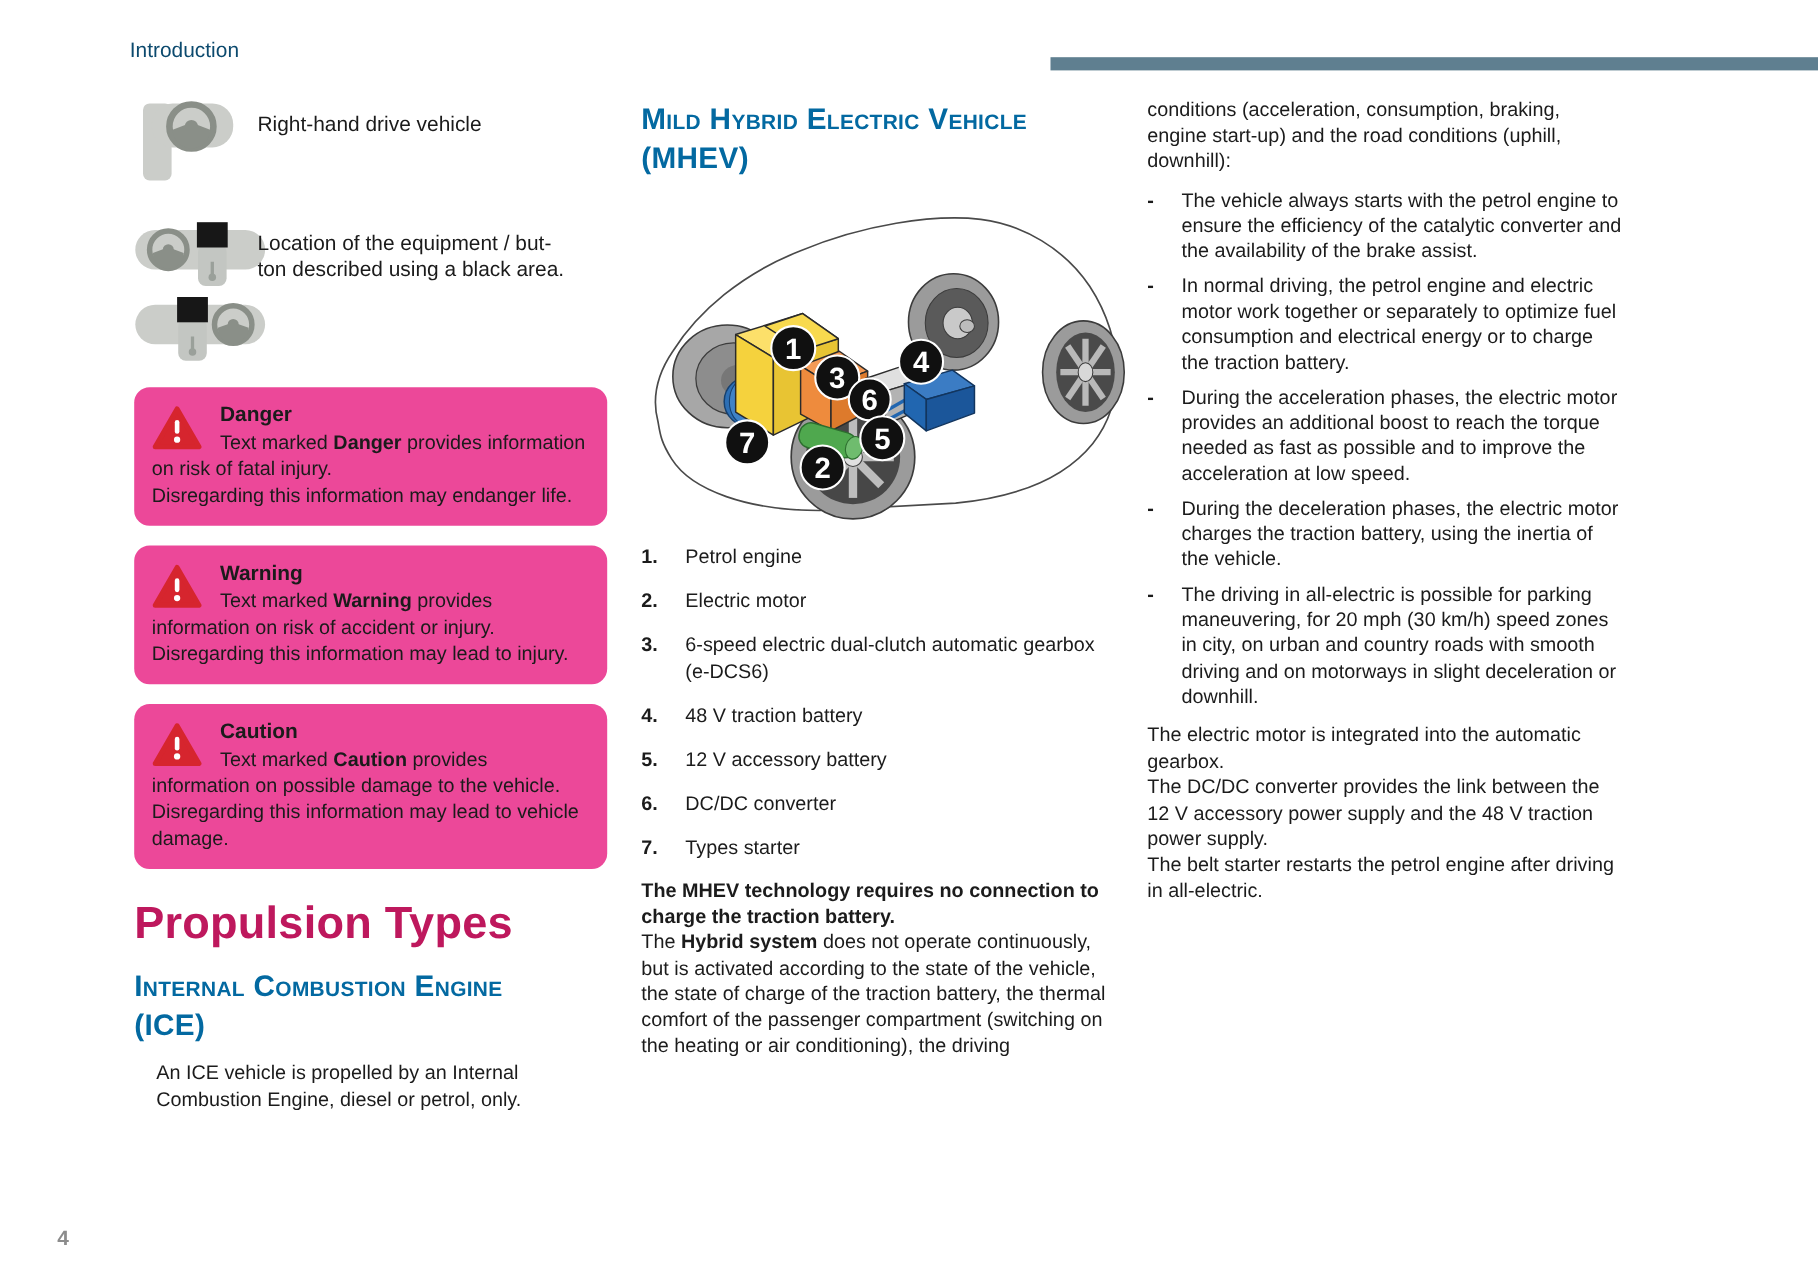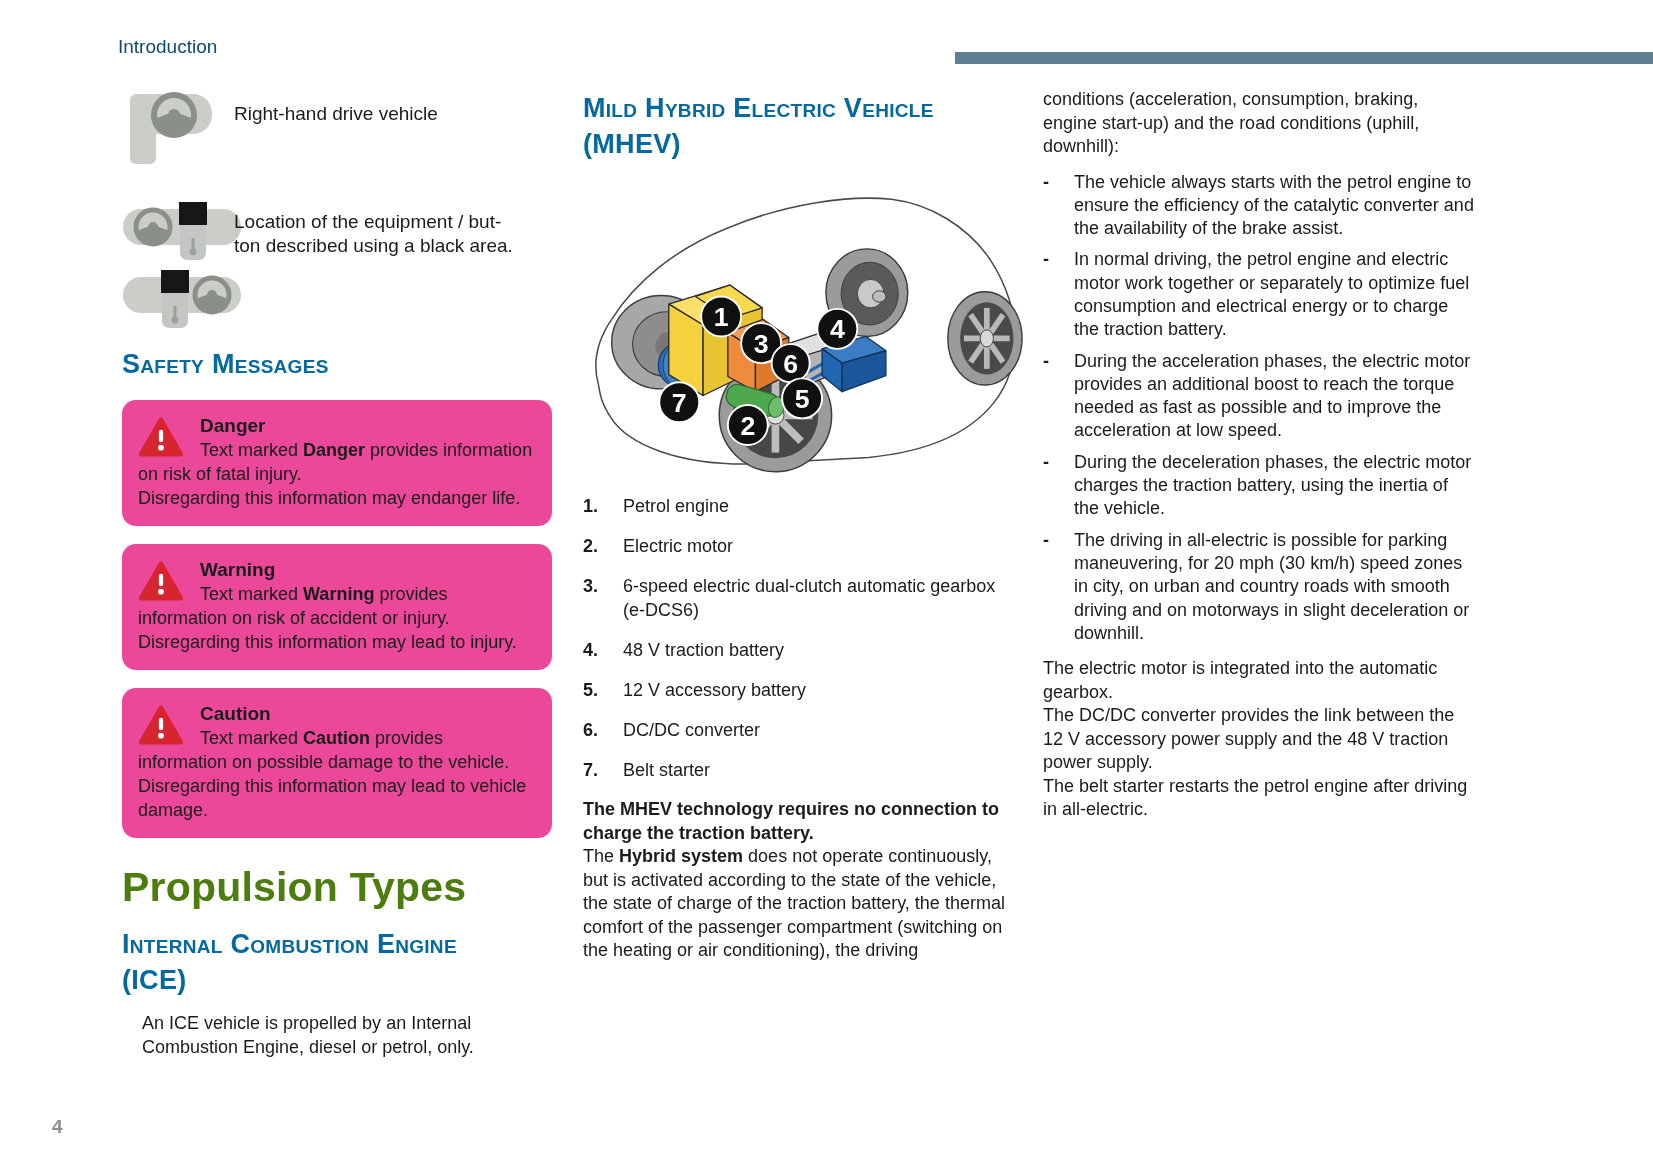--- a/index.html
+++ b/index.html
@@ -27,21 +27,21 @@
 
   .h2{font-size:27px;font-weight:bold;font-variant:small-caps;letter-spacing:.3px;line-height:36px;color:#0369a1;}
   .safety-h2{margin-top:12px;}
 
   
   .alert{background:#ec4899;border-radius:14px;padding:14px 18px 16px 16px;margin-top:18px;}
   .alert-icon{float:left;width:46px;height:42px;margin:2px 16px 4px 0;}
   .alert-title{font-size:19px;font-weight:bold;line-height:24px;}
   .alert-body{font-size:18px;line-height:24px;}
 
-  .h1-gray{font-size:41px;line-height:46px;color:#4d7c0f;font-weight:bold;letter-spacing:.2px;margin-top:26px;}
+  .h1-gray{font-size:41px;line-height:46px;color:#be185d;font-weight:bold;letter-spacing:.2px;margin-top:26px;}
   .ice-h2{margin-top:16px;}
   .ice-p{margin-top:14px;}
 
   
   .mid-h2{margin-top:2px;}
   .diagram-wrap{margin:16px 0 0 2px;}
   .mhev-list{margin-top:20px;}
   .mhev-item{display:flex;margin-bottom:16px;font-size:18px;line-height:24px;}
   .mhev-num{flex:0 0 40px;font-weight:bold;}
   .mhev-par{margin-top:0;font-size:18px;line-height:23.5px;}
@@ -113,21 +113,20 @@
             <circle r="17" fill="none" stroke="#8a8f88" stroke-width="5"></circle>
             <circle r="5" fill="#8a8f88"></circle>
             <path d="M-14 3 a14 14 0 0 0 28 0 l-11 -4 h-6 z" fill="#8a8f88"></path>
           </g>
         </svg>
       </span>
     </div>
     <div class="legend-label">Location of the equipment / but-<br>ton described using a black area.</div>
   </div>
 
-  <h2 class="h2 safety-h2">Safety Messages</h2>
 
   <div class="alert">
     <span class="alert-icon">
       <svg width="46" height="42" viewBox="0 0 24 22">
         <path d="M12 2 L22.4 20 H1.6 Z" fill="#d6252e" stroke="#d6252e" stroke-width="2.4" stroke-linejoin="round"></path>
         <rect x="10.9" y="7.2" width="2.2" height="6.6" rx="1.1" fill="#ffffff"></rect>
         <circle cx="12" cy="16.6" r="1.5" fill="#ffffff"></circle>
       </svg>
     </span>
     <div class="alert-title">Danger</div>
@@ -301,21 +300,21 @@
     <div class="mhev-item">
       <span class="mhev-num">5.</span>
       <span>12 V accessory battery</span>
     </div>
     <div class="mhev-item">
       <span class="mhev-num">6.</span>
       <span>DC/DC converter</span>
     </div>
     <div class="mhev-item">
       <span class="mhev-num">7.</span>
-      <span>Belt starter</span>
+      <span>Types starter</span>
     </div>
   </div>
 
   <p class="mhev-par"><b>The MHEV technology requires no connection to charge the traction battery.</b><br>The <b>Hybrid system</b> does not operate continuously, but is activated according to the state of the vehicle, the state of charge of the traction battery, the thermal comfort of the passenger compartment (switching on the heating or air conditioning), the driving</p>
 </div>
 
 <div class="col col-right">
   <p class="r-intro">conditions (acceleration, consumption, braking, engine start-up) and the road conditions (uphill, downhill):</p>
 
   <div class="dash-list">

